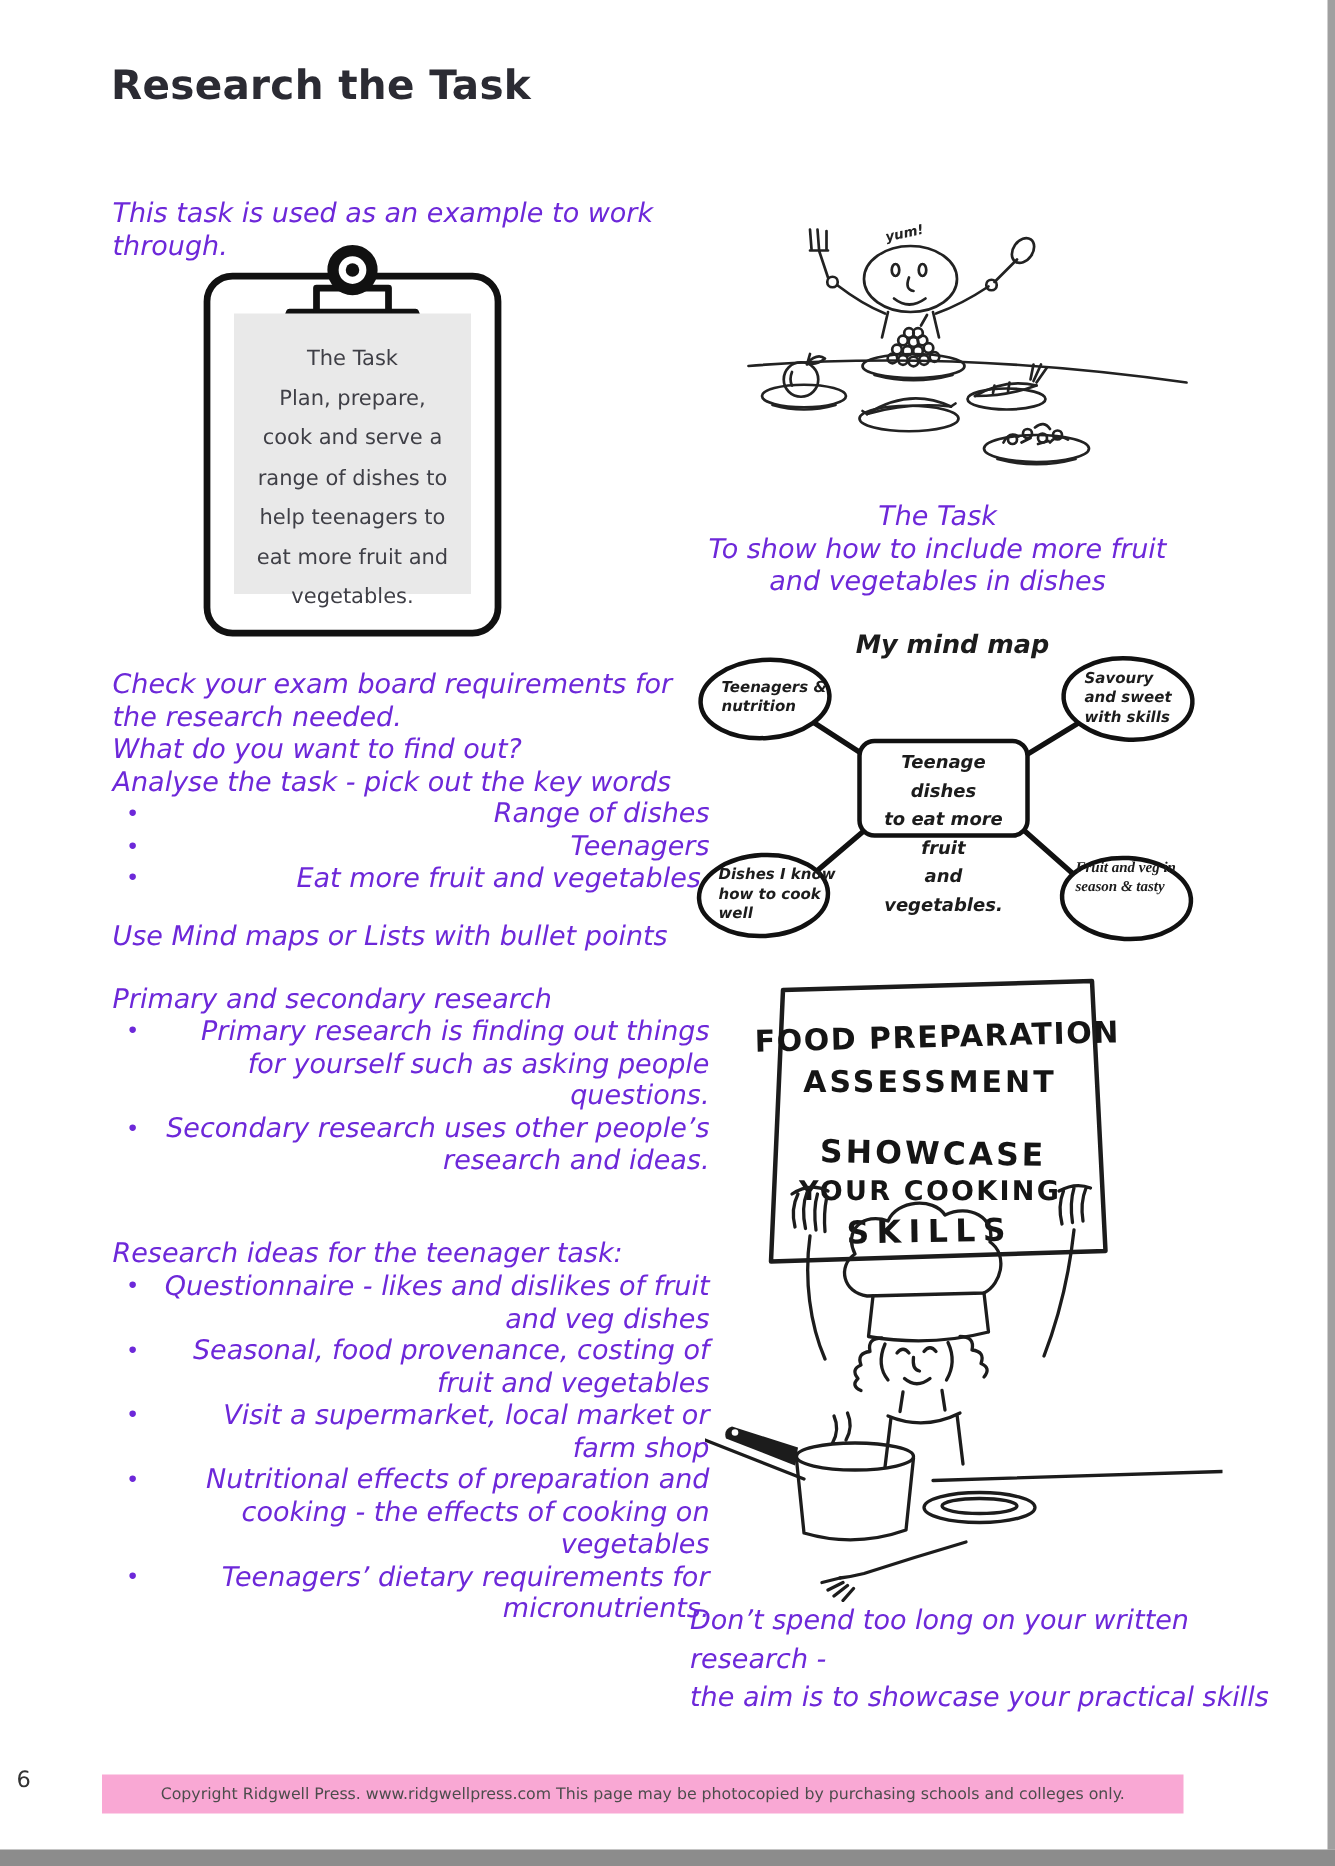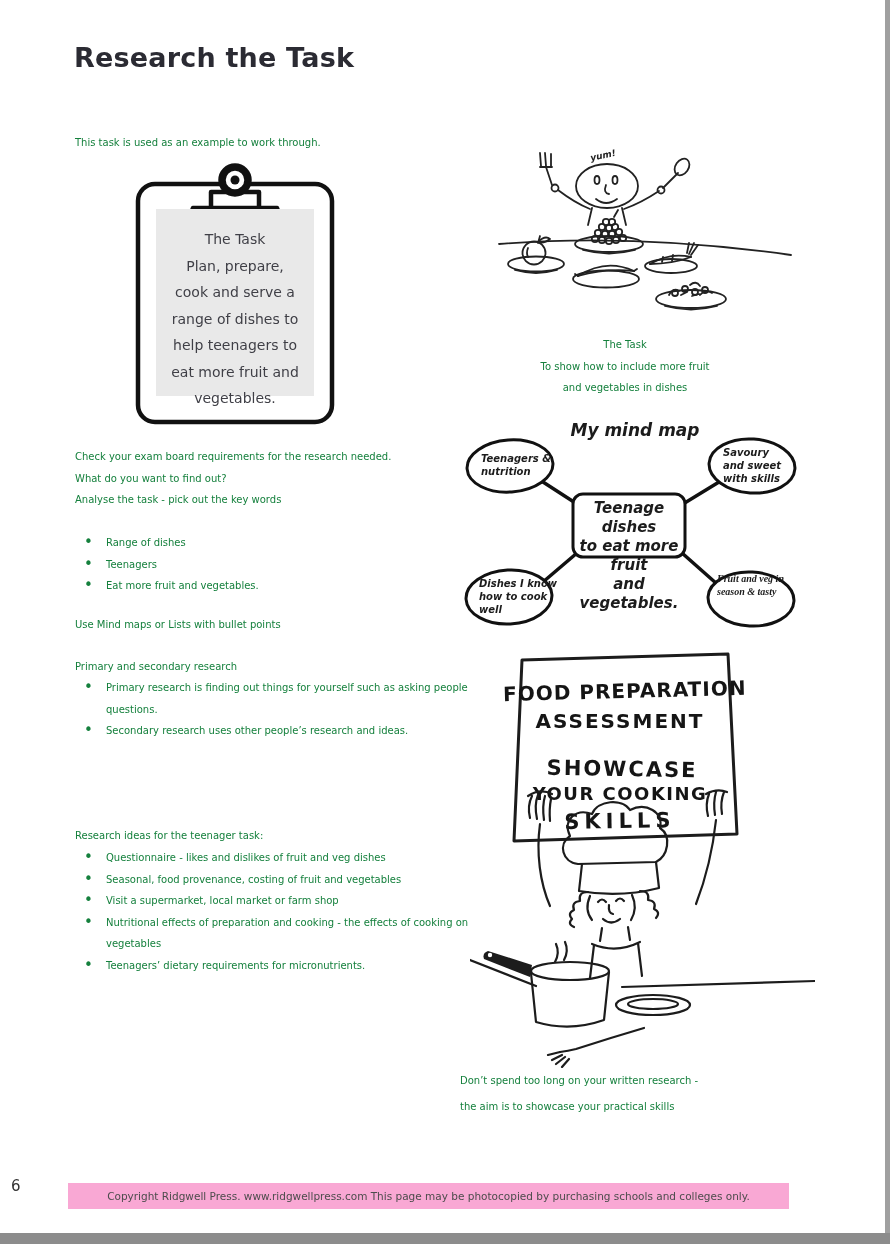--- a/index.html
+++ b/index.html
@@ -6,41 +6,41 @@
   body{
     width:890px;height:1244px;position:relative;background:#ffffff;
     font-family:"DejaVu Sans","Liberation Sans",sans-serif;
     color:#3b3b44;overflow:hidden;
   }
   .abs{position:absolute;}
   .page-title{
     left:74px;top:42px;font-size:27px;font-weight:800;color:#2b2b33;
     letter-spacing:0.2px;
   }
-  .body-text{font-size:10px;line-height:21.5px;color:#15803d;}
+  .body-text{font-size:18px;line-height:21.5px;color:#6d28d9;font-style:italic;}
   .intro{left:75px;top:132px;width:420px;}
   .col-left{left:75px;width:398px;}
-  .bullets .bi{position:relative;padding-left:31px;}
+  .bullets .bi{position:relative;padding-left:31px;text-align:right;}
   .bullets .bi::before{content:"\2022";position:absolute;left:9px;top:0;font-size:15px;}
   
   .clipboard{left:135px;top:163px;width:200px;height:264px;}
   .clip-svg{position:absolute;left:0;top:0;}
   .paper{
     position:absolute;left:21px;top:46px;width:158px;height:187px;
     background:#e9e9e9;text-align:center;padding-top:17px;box-sizing:border-box;
     font-size:14px;line-height:26.5px;color:#3f3f46;
   }
   
   .task-caption{left:455px;top:334px;width:340px;text-align:center;line-height:21.5px;}
   .closing{left:460px;top:1068px;width:410px;line-height:25.5px;}
   
   .mindmap{left:455px;top:420px;width:365px;height:215px;}
   .hand{font-style:italic;font-weight:700;color:#1c1c1c;font-family:"DejaVu Sans",sans-serif;}
   .mm-title{left:90px;top:0px;width:180px;text-align:center;font-size:17px;}
-  .mm-center{left:122px;top:79px;width:104px;text-align:center;font-size:15px;line-height:19px;}
+  .mm-center{left:122px;top:79px;width:104px;text-align:center;font-size:12px;line-height:19px;}
   .mm-bubble{font-size:10px;line-height:13px;}
   .mm-b0{left:26px;top:32px;width:78px;}
   .mm-b1{left:268px;top:26px;width:62px;}
   .mm-b2{left:24px;top:157px;width:86px;}
   .mm-b3{left:262px;top:152px;width:78px;font-family:Liberation Serif, serif;}
   
   svg .ln{fill:none;stroke:#222;stroke-width:1.8;stroke-linecap:round;stroke-linejoin:round;}
   svg .ln2{fill:none;stroke:#1c1c1c;stroke-width:2.2;stroke-linecap:round;stroke-linejoin:round;}
   svg .thick{fill:#fff;stroke:#111;stroke-width:4.5;stroke-linejoin:round;}
   svg .handtxt{font-family:"DejaVu Sans",sans-serif;font-style:italic;font-weight:700;fill:#222;}

